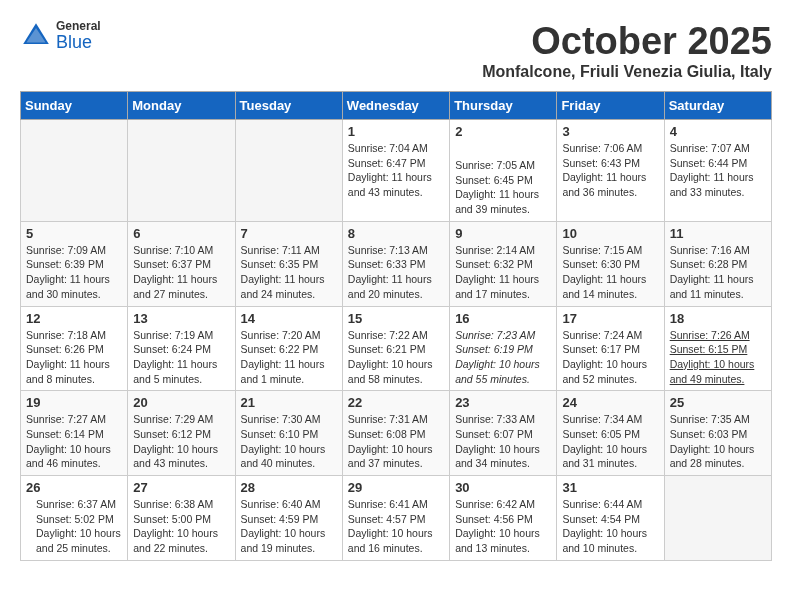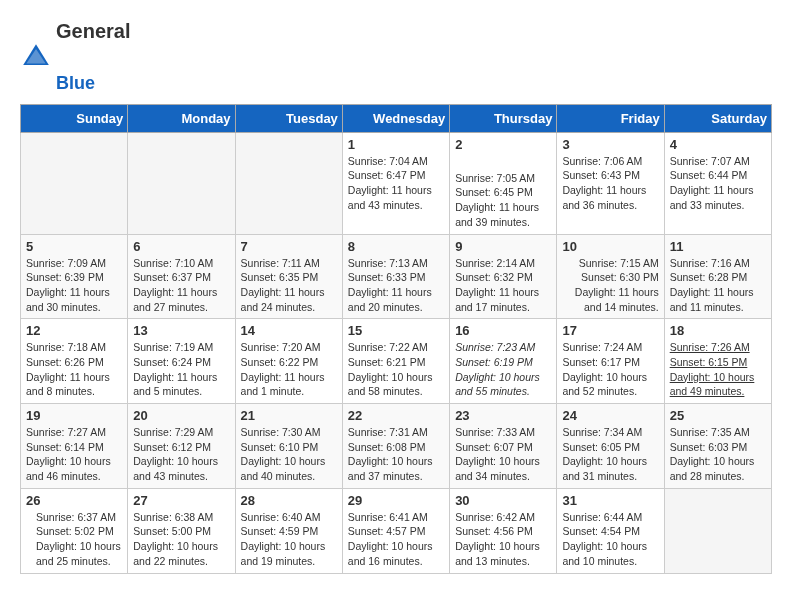--- a/index.html
+++ b/index.html
@@ -20,29 +20,28 @@
       display: flex;
       align-items: center;
       gap: 4px;
     }
     .logo-text {
       display: flex;
       flex-direction: column;
       line-height: 1.1;
     }
     .logo-general {
-      font-size: 20px;
+      font-size: 12px;
       font-weight: bold;
       color: #333;
     }
     .logo-blue {
       font-size: 18px;
-      font-weight: bold;
+      font-weight: normal;
       color: #1565c0;
-      margin-top: 32px;
     }
     .logo-icon {
       width: 32px;
       height: 32px;
     }
     .title-section {
       text-align: right;
     }
     .month-title {
       font-size: 38px;
@@ -58,21 +57,21 @@
       width: 100%;
       border-collapse: collapse;
       border: 1px solid #ccc;
     }
     .calendar th {
       background: #1565c0;
       color: #fff;
       font-size: 13px;
       font-weight: bold;
       padding: 6px 4px;
-      text-align: right;
+      text-align: left;
       border: 1px solid #aaa;
     }
     .calendar td {
       vertical-align: top;
       border: 1px solid #ccc;
       padding: 4px 5px;
       width: 107px;
       min-height: 80px;
       font-size: 10.5px;
       color: #333;
@@ -103,20 +102,22 @@
     <svg class="logo-icon" viewBox="0 0 40 40">
       <polygon points="20,4 36,30 4,30" fill="#1565c0"></polygon>
       <polygon points="20,10 32,28 8,28" fill="#fff" opacity="0.3"></polygon>
     </svg>
     <div class="logo-text">
       <span class="logo-general">General</span>
       <span class="logo-blue">Blue</span>
     </div>
   </div>
   <div class="title-section">
+    <div class="month-title">October 2025</div>
+    <div class="location-title">Monfalcone, Friuli Venezia Giulia, Italy</div>
   </div>
 </div>
 
 <table class="calendar">
   <thead>
     <tr>
     <th>Sunday</th>
         <th>Monday</th>
         <th>Tuesday</th>
         <th>Wednesday</th>
@@ -190,21 +191,21 @@
         </td>
         <td>
           <span class="day-number">9</span>
           <div class="day-info" style="white-space: pre-wrap;">Sunrise: 2:14 AM
 Sunset: 6:32 PM
 Daylight: 11 hours
 and 17 minutes.</div>
         </td>
         <td>
           <span class="day-number">10</span>
-          <div class="day-info" style="white-space: pre-wrap; text-align: right;">Sunrise: 7:15 AM
+          <div class="day-info" style="white-space: pre-wrap;">Sunrise: 7:15 AM
 Sunset: 6:30 PM
 Daylight: 11 hours
 and 14 minutes.</div>
         </td>
         <td>
           <span class="day-number">11</span>
           <div class="day-info" style="white-space: pre-wrap;">Sunrise: 7:16 AM
 Sunset: 6:28 PM
 Daylight: 11 hours
 and 11 minutes.</div>

